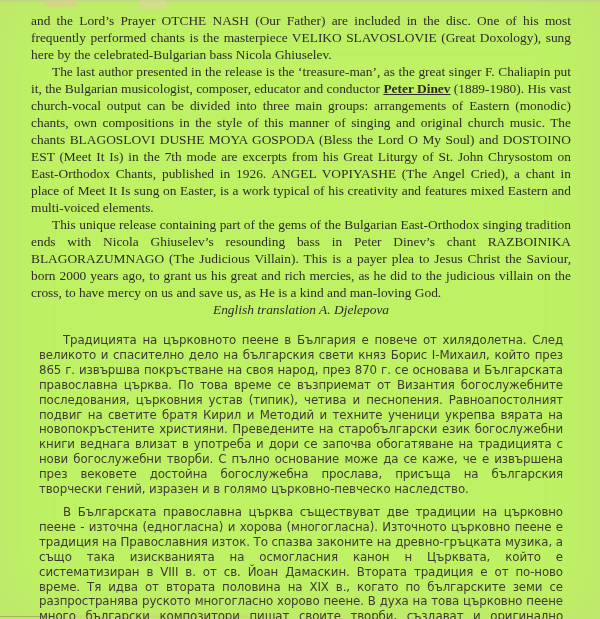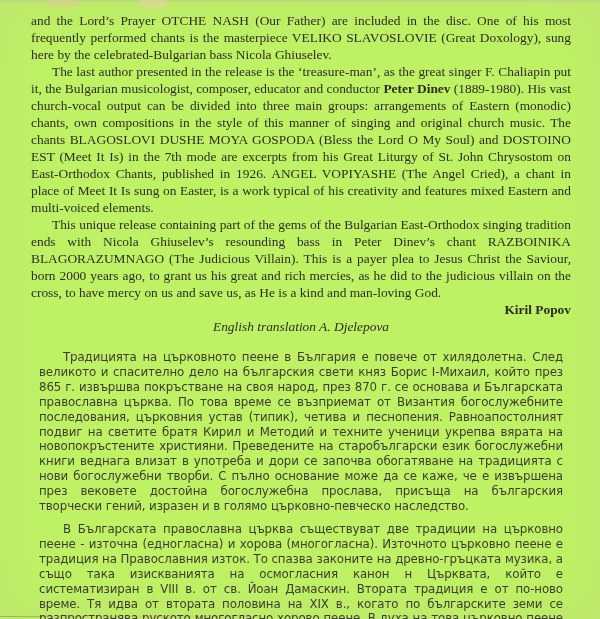--- a/index.html
+++ b/index.html
@@ -44,21 +44,21 @@
   }
   .en {
     font-family: "Liberation Serif", serif;
     font-size: 13.4px;
     line-height: 17px;
     color: #2e2b26;
     text-align: justify;
   }
   .en p { margin: 0; }
   .en p.indent { text-indent: 21px; }
-  .en .bold-name { font-weight: bold; }
+  .en .bold-name { font-weight: bold; text-decoration: underline; }
   .en .byline {
     text-align: right;
     font-weight: bold;
   }
   .en .translation {
     text-align: center;
     font-style: italic;
     font-family: Liberation Serif, serif;
   }
   .bg {
@@ -84,21 +84,20 @@
 
   <div class="content">
 
     <section class="en">
       <p>and the Lord’s Prayer  OTCHE NASH (Our Father) are included in the disc. One of his most frequently performed chants is the masterpiece VELIKO SLAVOSLOVIE (Great Doxology), sung here by the celebrated-Bulgarian bass Nicola Ghiuselev.</p>
 
       <p class="indent"><span>The last author presented in the release is the ‘treasure-man’, as the great singer F. Chaliapin put it, the Bulgarian musicologist, composer, educator and conductor </span><span class="bold-name">Peter Dinev</span><span> (1889-1980). His vast church-vocal output can be divided into three main groups: arrangements of Eastern (monodic) chants, own compositions in the style of this manner of singing and original church music. The chants BLAGOSLOVI DUSHE MOYA GOSPODA (Bless the Lord O My Soul) and DOSTOINO EST (Meet It Is) in the 7th mode are excerpts from his Great Liturgy of St. John Chrysostom on East-Orthodox Chants, published in 1926. ANGEL VOPIYASHE (The Angel Cried), a chant in place of Meet It Is sung on Easter, is a work typical of his creativity and features mixed Eastern and multi-voiced elements.</span></p>
 
       <p class="indent">This unique release containing part of the gems of the Bulgarian East-Orthodox singing tradition ends with Nicola Ghiuselev’s resounding bass in Peter Dinev’s chant RAZBOINIKA BLAGORAZUMNAGO (The Judicious Villain). This is a payer plea to Jesus Christ the Saviour, born 2000 years ago, to grant us his great and rich mercies, as he did to the judicious villain on the cross, to have mercy on us and save us, as He is a kind and man-loving God.</p>
 
-      <p class="byline">Kiril Popov</p>
 
       <p class="translation">English translation A. Djelepova</p>
     </section>
 
     <section class="bg">
       <p>Традицията на църковното пеене в България е повече от хилядолетна. След великото и спасително дело на българския свети княз Борис I-Михаил, който през 865 г. извършва покръстване на своя народ, през 870 г. се основава и Българската православна църква. По това време се възприемат от Византия богослужебните последования, църковния устав (типик), четива и песнопения. Равноапостолният подвиг на светите братя Кирил и Методий и техните ученици укрепва вярата на новопокръстените християни. Преведените на старобългарски език богослужебни книги веднага влизат в употреба и дори се започва обогатяване на традицията с нови богослужебни творби. С пълно основание може да се каже, че е извършена през вековете достойна богослужебна прослава, присъща на българския творчески гений, изразен и в голямо църковно-певческо наследство.</p>
       <p>В Българската православна църква съществуват две традиции на църковно пеене - източна (едногласна) и хорова (многогласна). Източното църковно пеене е традиция на Православния изток. То спазва законите на древно-гръцката музика, а също така изискванията на осмогласния канон н Църквата, който е систематизиран в VIII в. от св. Йоан Дамаскин. Втората традиция е от по-ново време. Тя идва от втората половина на XIX в., когато по българските земи се разпространява руското многогласно хорово пеене. В духа на това църковно пеене много български композитори пишат своите творби, създават и оригинално творчество като внасят своята лепта в общата музикална съкровищница на Православната църква.</p>
     </section>
 
   </div>

